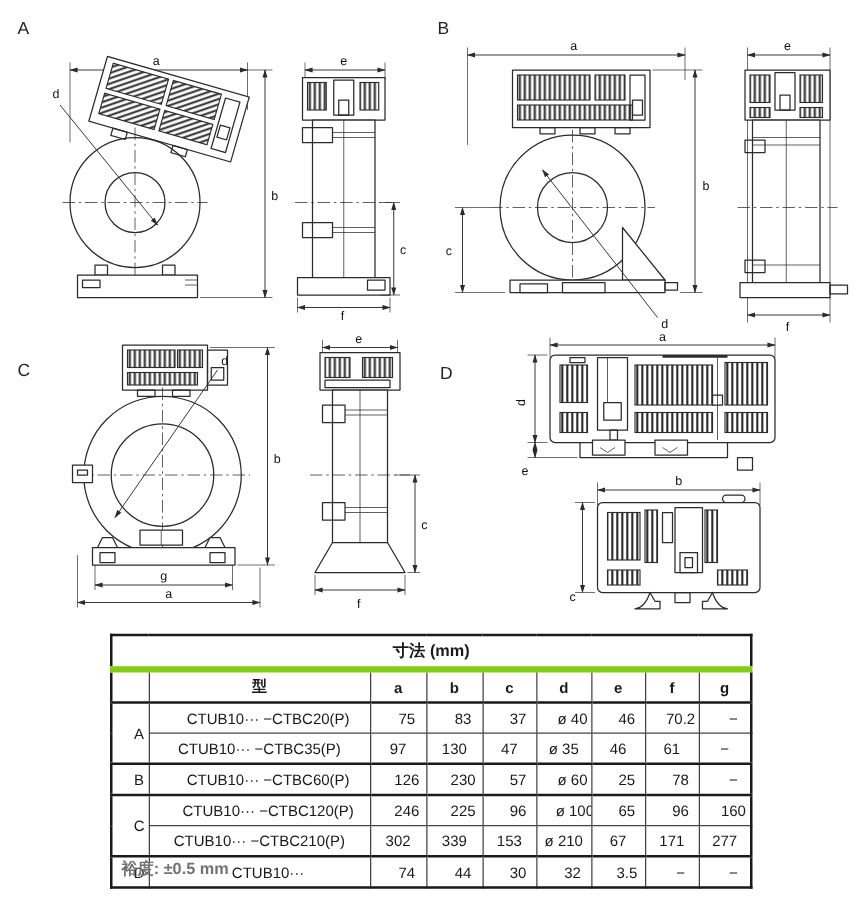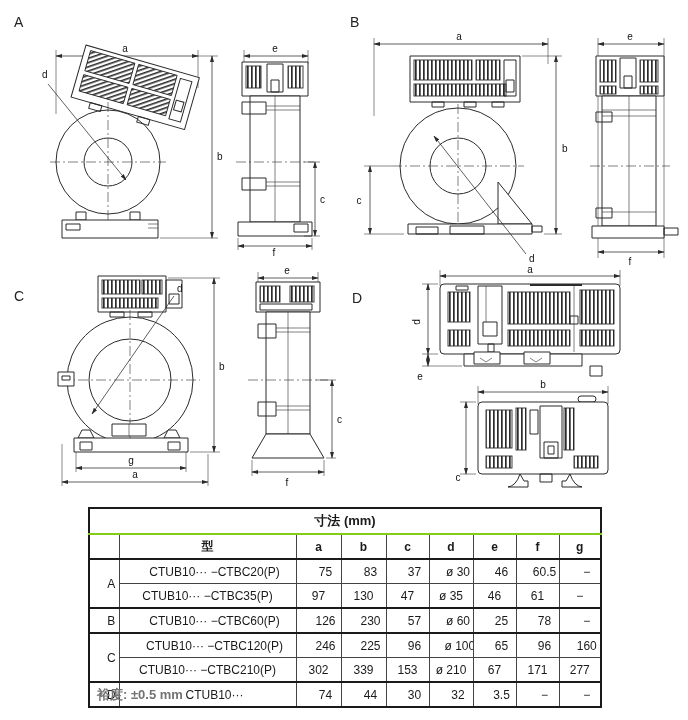--- a/index.html
+++ b/index.html
@@ -14,21 +14,21 @@
   .dim{fill:none;stroke:#2b2b2b;stroke-width:0.75;}
   .ext{fill:none;stroke:#2b2b2b;stroke-width:0.55;}
   .vs{fill:url(#vs);stroke:#2b2b2b;stroke-width:0.9;}
   .ds{fill:url(#ds);stroke:#2b2b2b;stroke-width:0.9;}
   .dimlbl{font-family:"Liberation Sans","DejaVu Sans",sans-serif;font-size:10px;fill:#111;}
   
   #dims-table{position:absolute;left:88px;top:507px;border-collapse:collapse;
               table-layout:fixed;width:512px;border:2px solid #1a1a1a;}
   #dims-table td{border:1px solid #444;text-align:center;vertical-align:middle;
                  font-size:12px;padding:2px 1px;height:19px;white-space:nowrap;overflow:hidden;}
-  #dims-table .t-title td{font-weight:bold;font-size:13px;border-bottom:2px solid #84cc16;height:20px;}
+  #dims-table .t-title td{font-weight:bold;font-size:13px;border-bottom:5px solid #84cc16;height:20px;}
   #dims-table .t-head td{font-weight:bold;border-bottom:2px solid #1a1a1a;}
   #dims-table .g-top td{border-top:2px solid #1a1a1a;padding-left:15px;}
   #footnote{position:absolute;left:97px;top:686px;font-size:13px;font-weight:bold;color:#737373;}
 </style>
 </head>
 <body>
 
 <div id="page">
 
   <svg width="0" height="0" style="position:absolute">
@@ -381,23 +381,23 @@
         <td>e</td>
         <td>f</td>
         <td>g</td>
       </tr>
       <tr class="g-top">
         <td rowspan="2">A</td>
         <td>CTUB10··· −CTBC20(P)</td>
         <td>75</td>
         <td>83</td>
         <td>37</td>
-        <td>ø 30</td>
+        <td>ø 40</td>
         <td>46</td>
-        <td>60.5</td>
+        <td>70.2</td>
         <td>−</td>
       </tr>
       <tr>
         <td>CTUB10··· −CTBC35(P)</td>
         <td>97</td>
         <td>130</td>
         <td>47</td>
         <td>ø 35</td>
         <td>46</td>
         <td>61</td>

